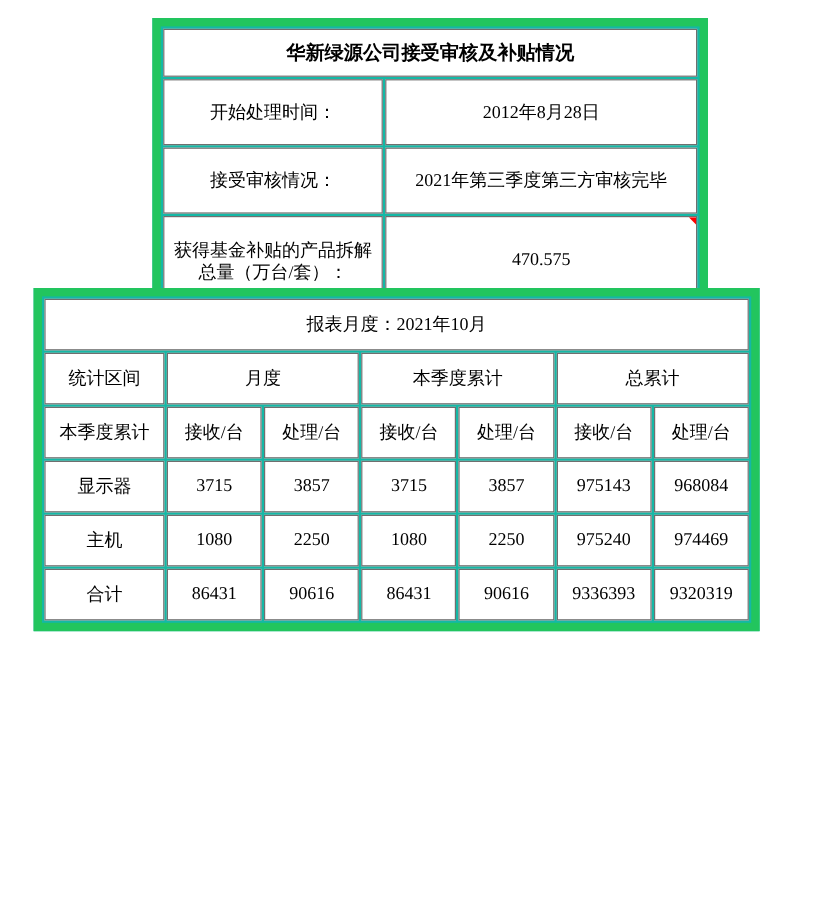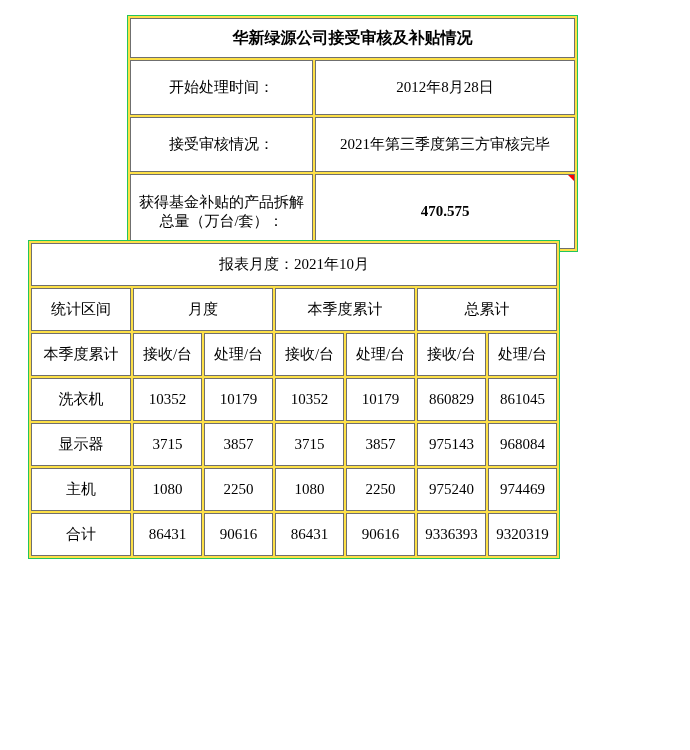--- a/index.html
+++ b/index.html
@@ -8,51 +8,51 @@
     width: 690px; height: 750px;
     background: #ffffff;
     color: #000000;
     font-family: "Liberation Serif", "DejaVu Serif", serif;
   }
   .page { position: relative; width: 690px; height: 750px; background: #ffffff; }
 
   table.tbl {
     border-collapse: separate;
     border-spacing: 2px;
-    border: 1px solid #22c55e;
-    background: #fde047;
+    border: 7px solid #22c55e;
+    background: #14b8a6;
     table-layout: fixed;
     position: absolute;
   }
   table.tbl td {
     border: 1px solid #6f6f6f;
     text-align: center;
     vertical-align: middle;
     font-size: 15px;
     padding: 2px 4px;
     overflow: hidden;
     background: #ffffff;
   }
 
   
   table.summary { left: 127px; top: 15px; width: 443px; }
   table.summary td { height: 55px; }
   table.summary td.title-cell { height: 40px; font-weight: bold; font-size: 16px; }
   table.summary tr.tall td { height: 75px; }
   td.small-value { font-size: 13px; margin-left: 16px; }
-  td.rel { position: relative; font-weight: bold; }
+  td.rel { position: relative; }
   .comment-marker {
     position: absolute; top: 0; right: 0;
     width: 0; height: 0;
     border-top: 6px solid #ff0000;
     border-left: 6px solid transparent;
   }
 
   
-  table.report { left: 28px; top: 240px; width: 532px; }
+  table.report { left: 28px; top: 240px; width: 605px; }
   table.report td { height: 43px; }
   td.month-cell { text-align: left; padding-left: 8px; }
 </style>
 </head>
 <body>
 
 <div class="page">
 
   <table class="tbl summary">
     <colgroup>
@@ -107,29 +107,20 @@
       <td>本季度累计</td>
       <td>接收/台</td>
       <td>处理/台</td>
       <td>接收/台</td>
       <td>处理/台</td>
       <td>接收/台</td>
       <td>处理/台</td>
     </tr>
 
     <tr>
-      <td>洗衣机</td>
-      <td>10352</td>
-      <td>10179</td>
-      <td>10352</td>
-      <td>10179</td>
-      <td>860829</td>
-      <td>861045</td>
-    </tr>
-    <tr>
       <td>显示器</td>
       <td>3715</td>
       <td>3857</td>
       <td>3715</td>
       <td>3857</td>
       <td>975143</td>
       <td>968084</td>
     </tr>
     <tr>
       <td>主机</td>

